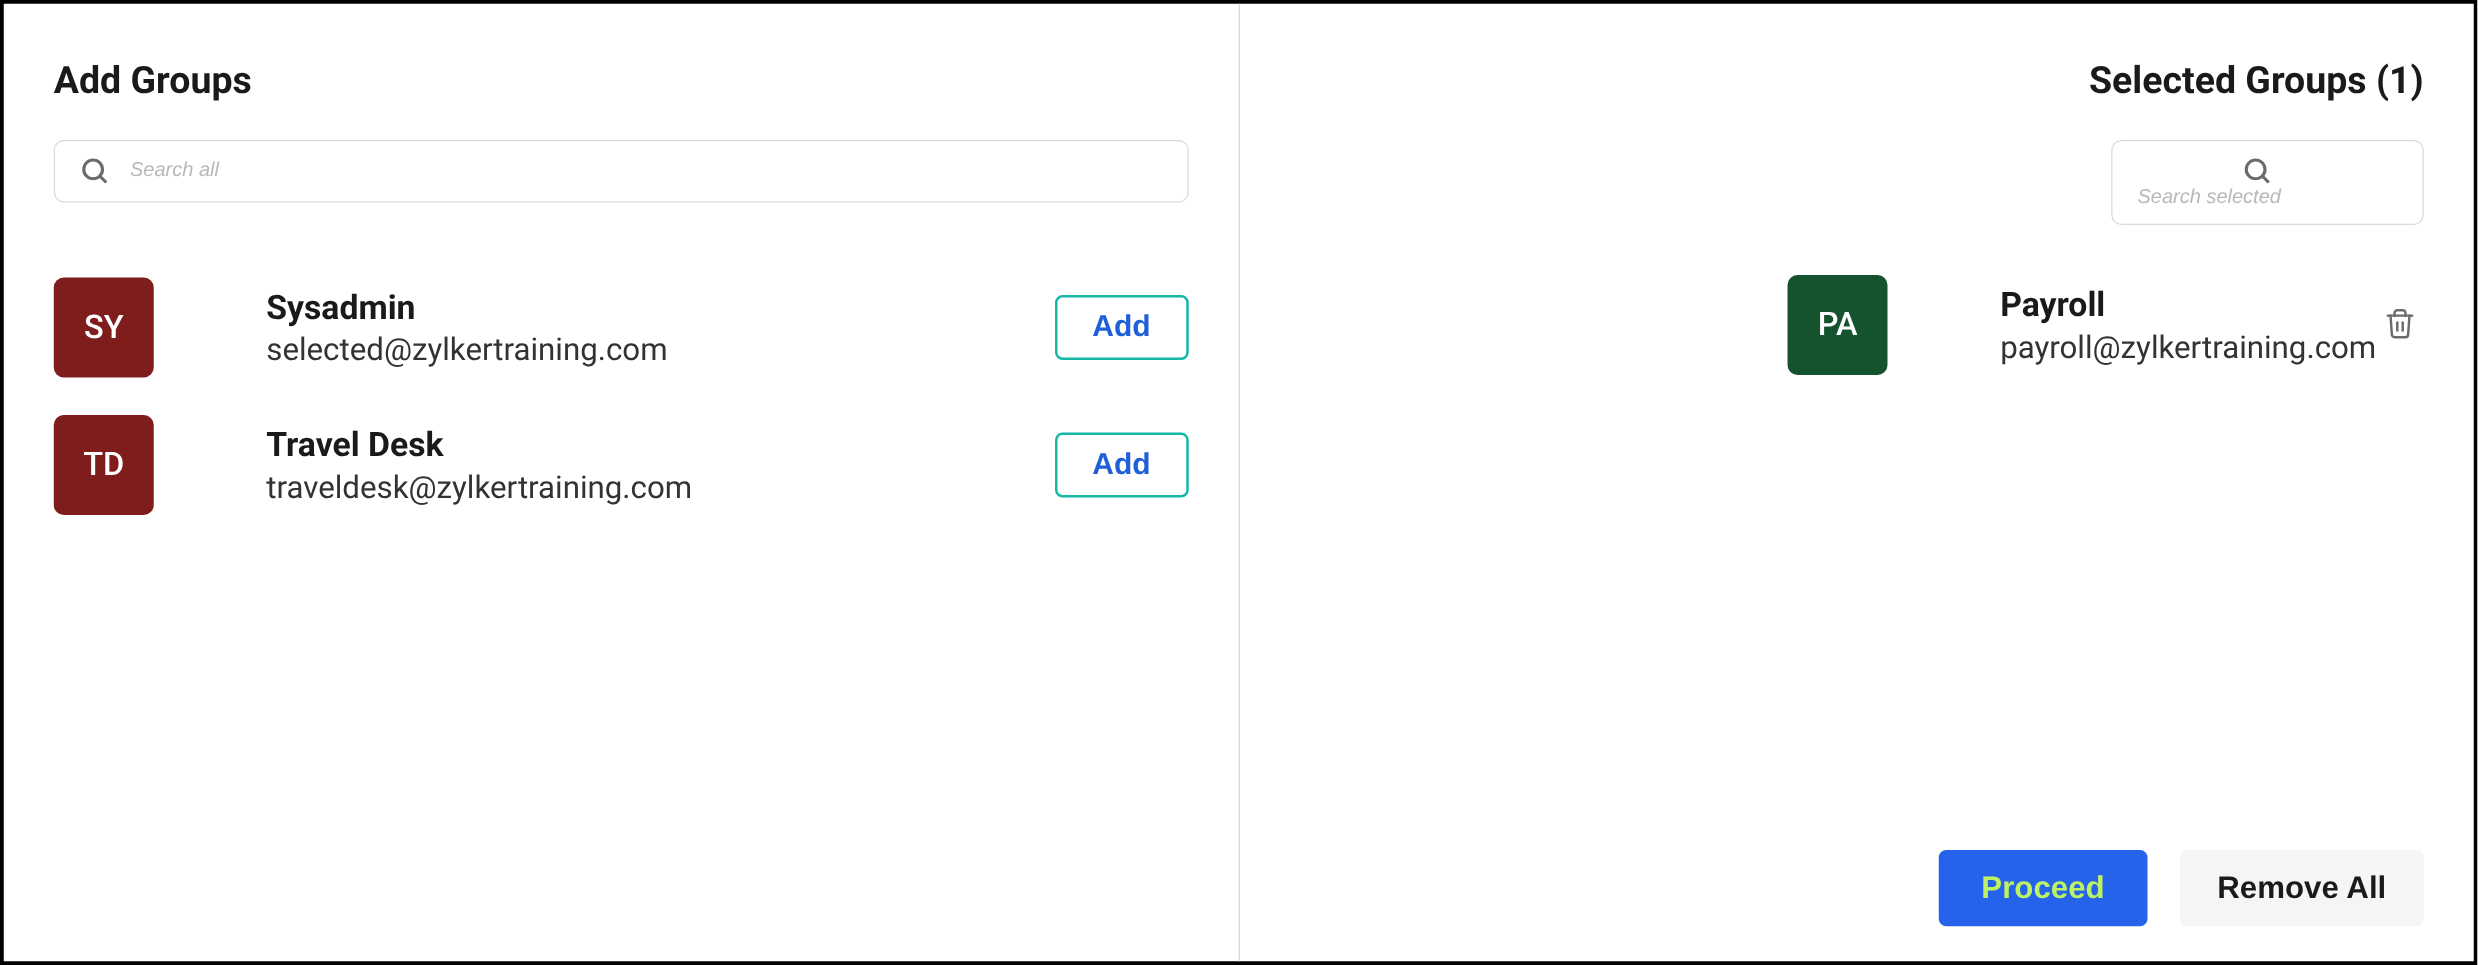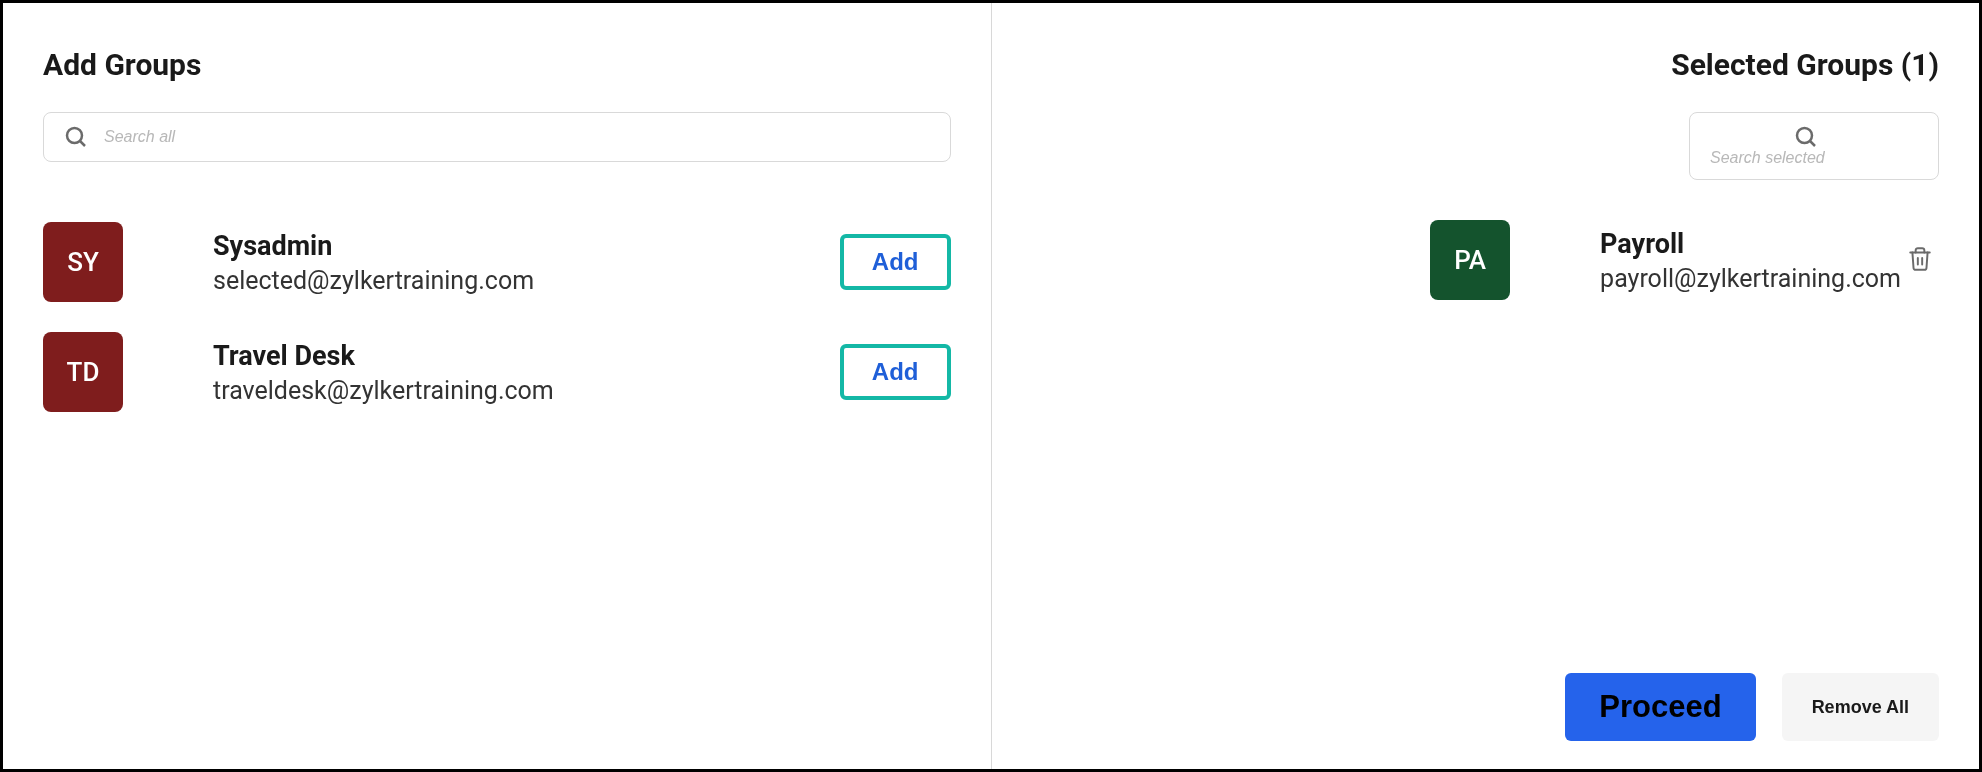--- a/index.html
+++ b/index.html
@@ -108,21 +108,21 @@
       font-weight: 700;
       color: #1a1a1a;
       margin-bottom: 4px;
     }
     .group-email {
       font-size: 25px;
       color: #333;
       font-weight: 400;
     }
     .add-btn {
-      border: 4px solid #14b8a6;
+      border: 2px solid #14b8a6;
       background: #fff;
       color: #1f5fd8;
       font-size: 24px;
       font-weight: 700;
       padding: 10px 28px;
       border-radius: 6px;
       cursor: pointer;
       text-align: right;
     }
     .delete-btn {
@@ -134,33 +134,33 @@
     }
     .footer {
       position: absolute;
       bottom: 28px;
       right: 40px;
       display: flex;
       gap: 26px;
     }
     .btn-primary {
       background: #2563eb;
-      color: #000000;
-      border: none;
-      font-size: 31px;
+      color: #bef264;
+      border: none;
+      font-size: 25px;
       font-weight: 700;
       padding: 16px 34px;
       border-radius: 6px;
       cursor: pointer;
     }
     .btn-secondary {
       background: #f5f5f5;
       color: #1a1a1a;
       border: none;
-      font-size: 18px;
+      font-size: 25px;
       font-weight: 700;
       padding: 16px 30px;
       border-radius: 6px;
       cursor: pointer;
     }
   </style>
 </head>
 <body>
 
 <div class="container">

